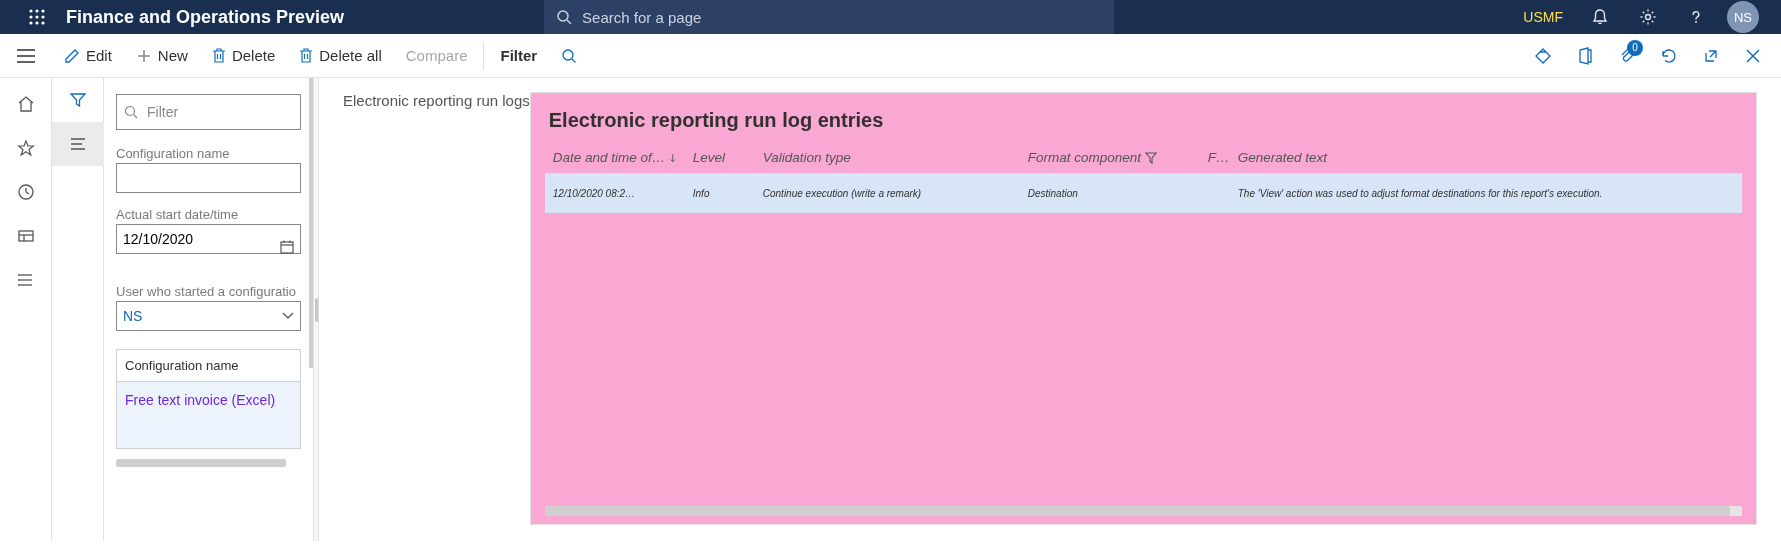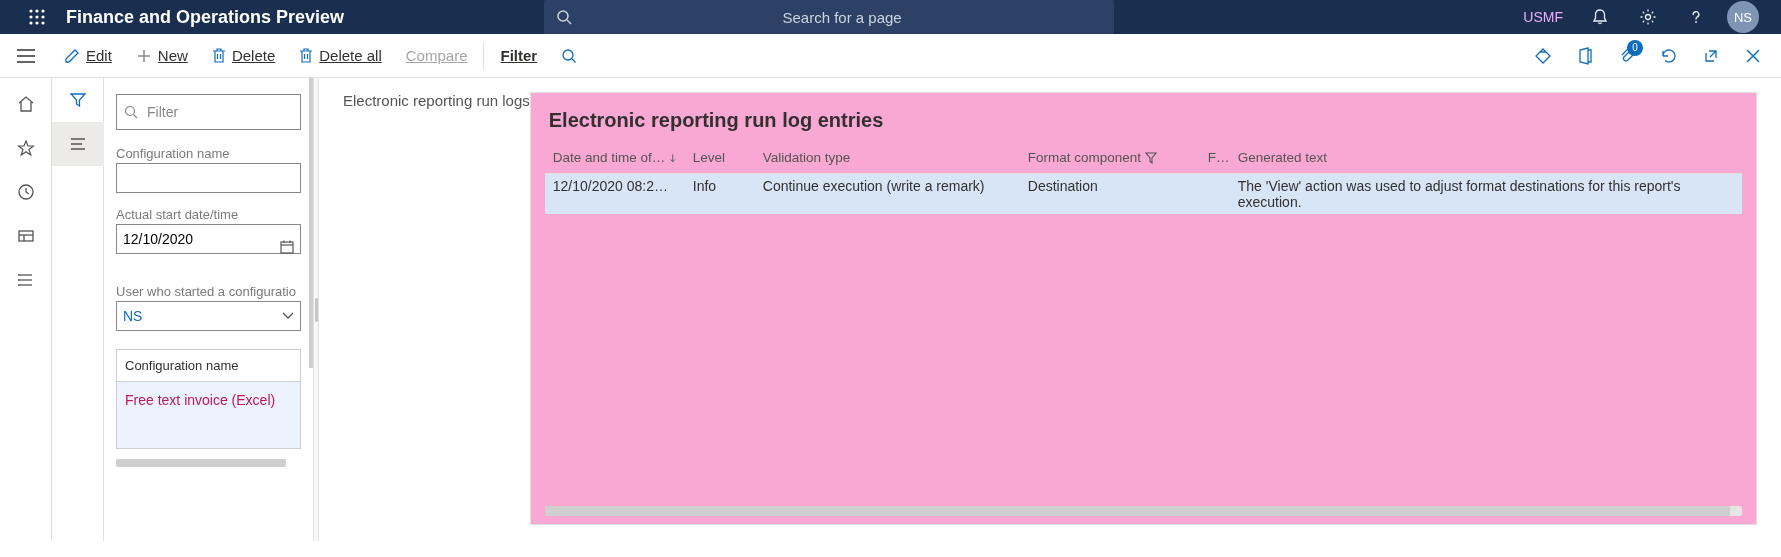--- a/index.html
+++ b/index.html
@@ -5,32 +5,32 @@
   * { box-sizing: border-box; margin: 0; padding: 0; font-family: "Segoe UI", Arial, sans-serif; }
   body { width: 1781px; height: 557px; overflow: hidden; background: #fff; color: #323130; font-size: 14px; }
 
   
   .top-header { height: 34px; background: #1a2e4f; color: #fff; display: flex; align-items: center; padding: 0 16px; }
   .waffle { width: 42px; height: 50px; display: flex; align-items: center; justify-content: center; cursor: pointer; }
   .app-title { font-size: 18px; font-weight: 600; margin-left: 8px; white-space: nowrap; }
   .search-wrap { flex: 0 0 auto; margin-left: 200px; }
   .search-box { width: 570px; height: 34px; background: #2d4166; border: none; border-radius: 2px; display: flex; align-items: center; padding: 0 12px; color: #ccd3e0; }
   .search-box svg { flex: 0 0 auto; margin-right: 10px; }
-  .search-input { flex: 1; background: transparent; border: none; outline: none; color: #0ea5e9; font-size: 15px; text-align: center; }
+  .search-input { flex: 1; background: transparent; border: none; outline: none; color: #0ea5e9; font-size: 15px; }
   .search-input::placeholder { color: #ccd3e0; }
   .top-right { margin-left: auto; display: flex; align-items: center; gap: 14px; padding-right: 6px; }
   .top-right .hicon { width: 34px; height: 50px; display: flex; align-items: center; justify-content: center; cursor: pointer; }
   .avatar { width: 32px; height: 32px; border-radius: 50%; background: #8095b3; color: #fff; display: flex; align-items: center; justify-content: center; font-size: 13px; font-weight: 500; }
-  .company { font-size: 14px; color: #f0abfc; padding: 0 6px; }
+  .company { font-size: 14px; color: #fde047; padding: 0 6px; }
 
   
   .action-bar { height: 44px; border-bottom: 1px solid #e1e1e1; display: flex; align-items: center; }
   .left-rail-toggle { width: 52px; height: 44px; display: flex; align-items: center; justify-content: center; cursor: pointer; }
   .action-group { display: flex; align-items: center; height: 100%; }
-  .action-btn { height: 44px; display: flex; align-items: center; padding: 0 12px; font-size: 15px; color: #323130; cursor: pointer; gap: 6px; text-decoration: underline; }
+  .action-btn { height: 44px; display: flex; align-items: center; padding: 0 12px; font-size: 15px; color: #323130; cursor: pointer; gap: 6px; }
   .action-btn svg { stroke: #0f6cbd; }
   .action-btn.disabled { color: #a6a6a6; }
   .action-btn.bold { font-weight: 600; }
   .vsep { width: 1px; height: 28px; background: #e1e1e1; margin: 0 4px; }
   .action-right { margin-left: auto; display: flex; align-items: center; padding-right: 10px; gap: 6px; }
   .ricon { width: 36px; height: 44px; display: flex; align-items: center; justify-content: center; cursor: pointer; position: relative; }
   .badge { position: absolute; top: 6px; right: 2px; background: #0f6cbd; color: #fff; border-radius: 9px; min-width: 16px; height: 16px; font-size: 10px; display: flex; align-items: center; justify-content: center; padding: 0 4px; }
 
   
   .body { display: flex; height: calc(557px - 50px - 44px); }
@@ -48,35 +48,35 @@
   .filter-input-wrap svg { position: absolute; left: 8px; top: 50%; transform: translateY(-50%); }
   .filter-input { width: 100%; height: 36px; border: 1px solid #8a8886; padding-left: 30px; font-size: 14px; outline: none; }
   .filter-input::placeholder { color: #8a8886; }
   .fld-label { font-size: 13px; color: #7a7a7a; margin-bottom: 2px; display: block; }
   .fld-input { width: 100%; height: 30px; border: 1px solid #8a8886; background: #fff; padding: 0 6px; font-size: 14px; margin-bottom: 14px; outline: none; }
   .fld-date-wrap { position: relative; margin-bottom: 14px; }
   .fld-date-wrap .fld-input { margin-bottom: 16px; padding-right: 30px; }
   .cal-icon { position: absolute; right: 6px; top: 50%; transform: translateY(-50%); cursor: pointer; }
   .fld-select { width: 100%; height: 30px; border: 1px solid #8a8886; background: #fff; padding: 0 6px; font-size: 14px; color: #0f6cbd; display: flex; align-items: center; justify-content: space-between; cursor: pointer; margin-bottom: 18px; }
   .list-header { border: 1px solid #cfcfcf; border-bottom: none; padding: 8px 8px; font-size: 13px; color: #323130; background: #fff; }
-  .list-row { border: 1px solid #cfcfcf; padding: 10px 8px 40px 8px; font-size: 14px; color: #be185d; background: #edf3fc; cursor: pointer; }
+  .list-row { border: 1px solid #cfcfcf; padding: 10px 8px 40px 8px; font-size: 14px; color: #6d28d9; background: #edf3fc; cursor: pointer; }
   .hscroll { height: 8px; background: #cfcfcf; margin-top: 10px; width: 170px; border-radius: 2px; }
 
   .drag-handle { width: 5px; background: #f7f7f7; border-right: 1px solid #e1e1e1; position: relative; display:flex; align-items:center; justify-content:center; cursor: ew-resize; }
   .drag-handle .grip { width:3px; height:24px; background:#c8c8c8; border-radius:2px; }
 
   .main { flex: 1; padding: 14px 24px 16px 24px; display: flex; flex-direction: row; overflow: hidden; }
   .breadcrumb { font-size: 15px; color: #555; margin-bottom: 14px; }
   .panel { border: 1px solid #e1e1e1; background: #f9a8d4; flex: 1; display: flex; flex-direction: column; overflow: hidden; }
   .panel-title { font-size: 20px; font-weight: 600; padding: 16px 18px 10px 18px; }
   .grid-wrap { flex: 1; overflow: hidden; padding: 0 14px 8px 14px; display: flex; flex-direction: column; }
-  .grid { width: 100%; border-collapse: collapse; table-layout: fixed; }
+  .grid { width: 100%; border-collapse: collapse; table-layout: fixed; font-style: italic; }
   .grid th { text-align: left; font-weight: 400; font-size: 13.5px; color: #555; padding: 8px 8px; border-bottom: 1px solid #e1e1e1; white-space: nowrap; overflow: hidden; text-overflow: ellipsis; }
   .grid th .th-inner { display: flex; align-items: center; gap: 4px; }
-  .grid td { font-size: 14px; padding: 4px 8px; vertical-align: top; }
+  .grid td { font-size: 10px; padding: 14px 8px; vertical-align: top; }
   .grid tbody tr.selected { background: #d7e5f7; }
   .grid-scroll { height: 10px; background: #e5e5e5; margin: 6px 0 0 0; border-radius: 2px; position: relative; }
   .grid-scroll .thumb { position:absolute; left:0; top:0; height:100%; width:99%; background:#cfcfcf; border-radius:2px; }
 
   svg { display: block; }
 </style>
 </head>
 <body>
 
 <div class="top-header">

